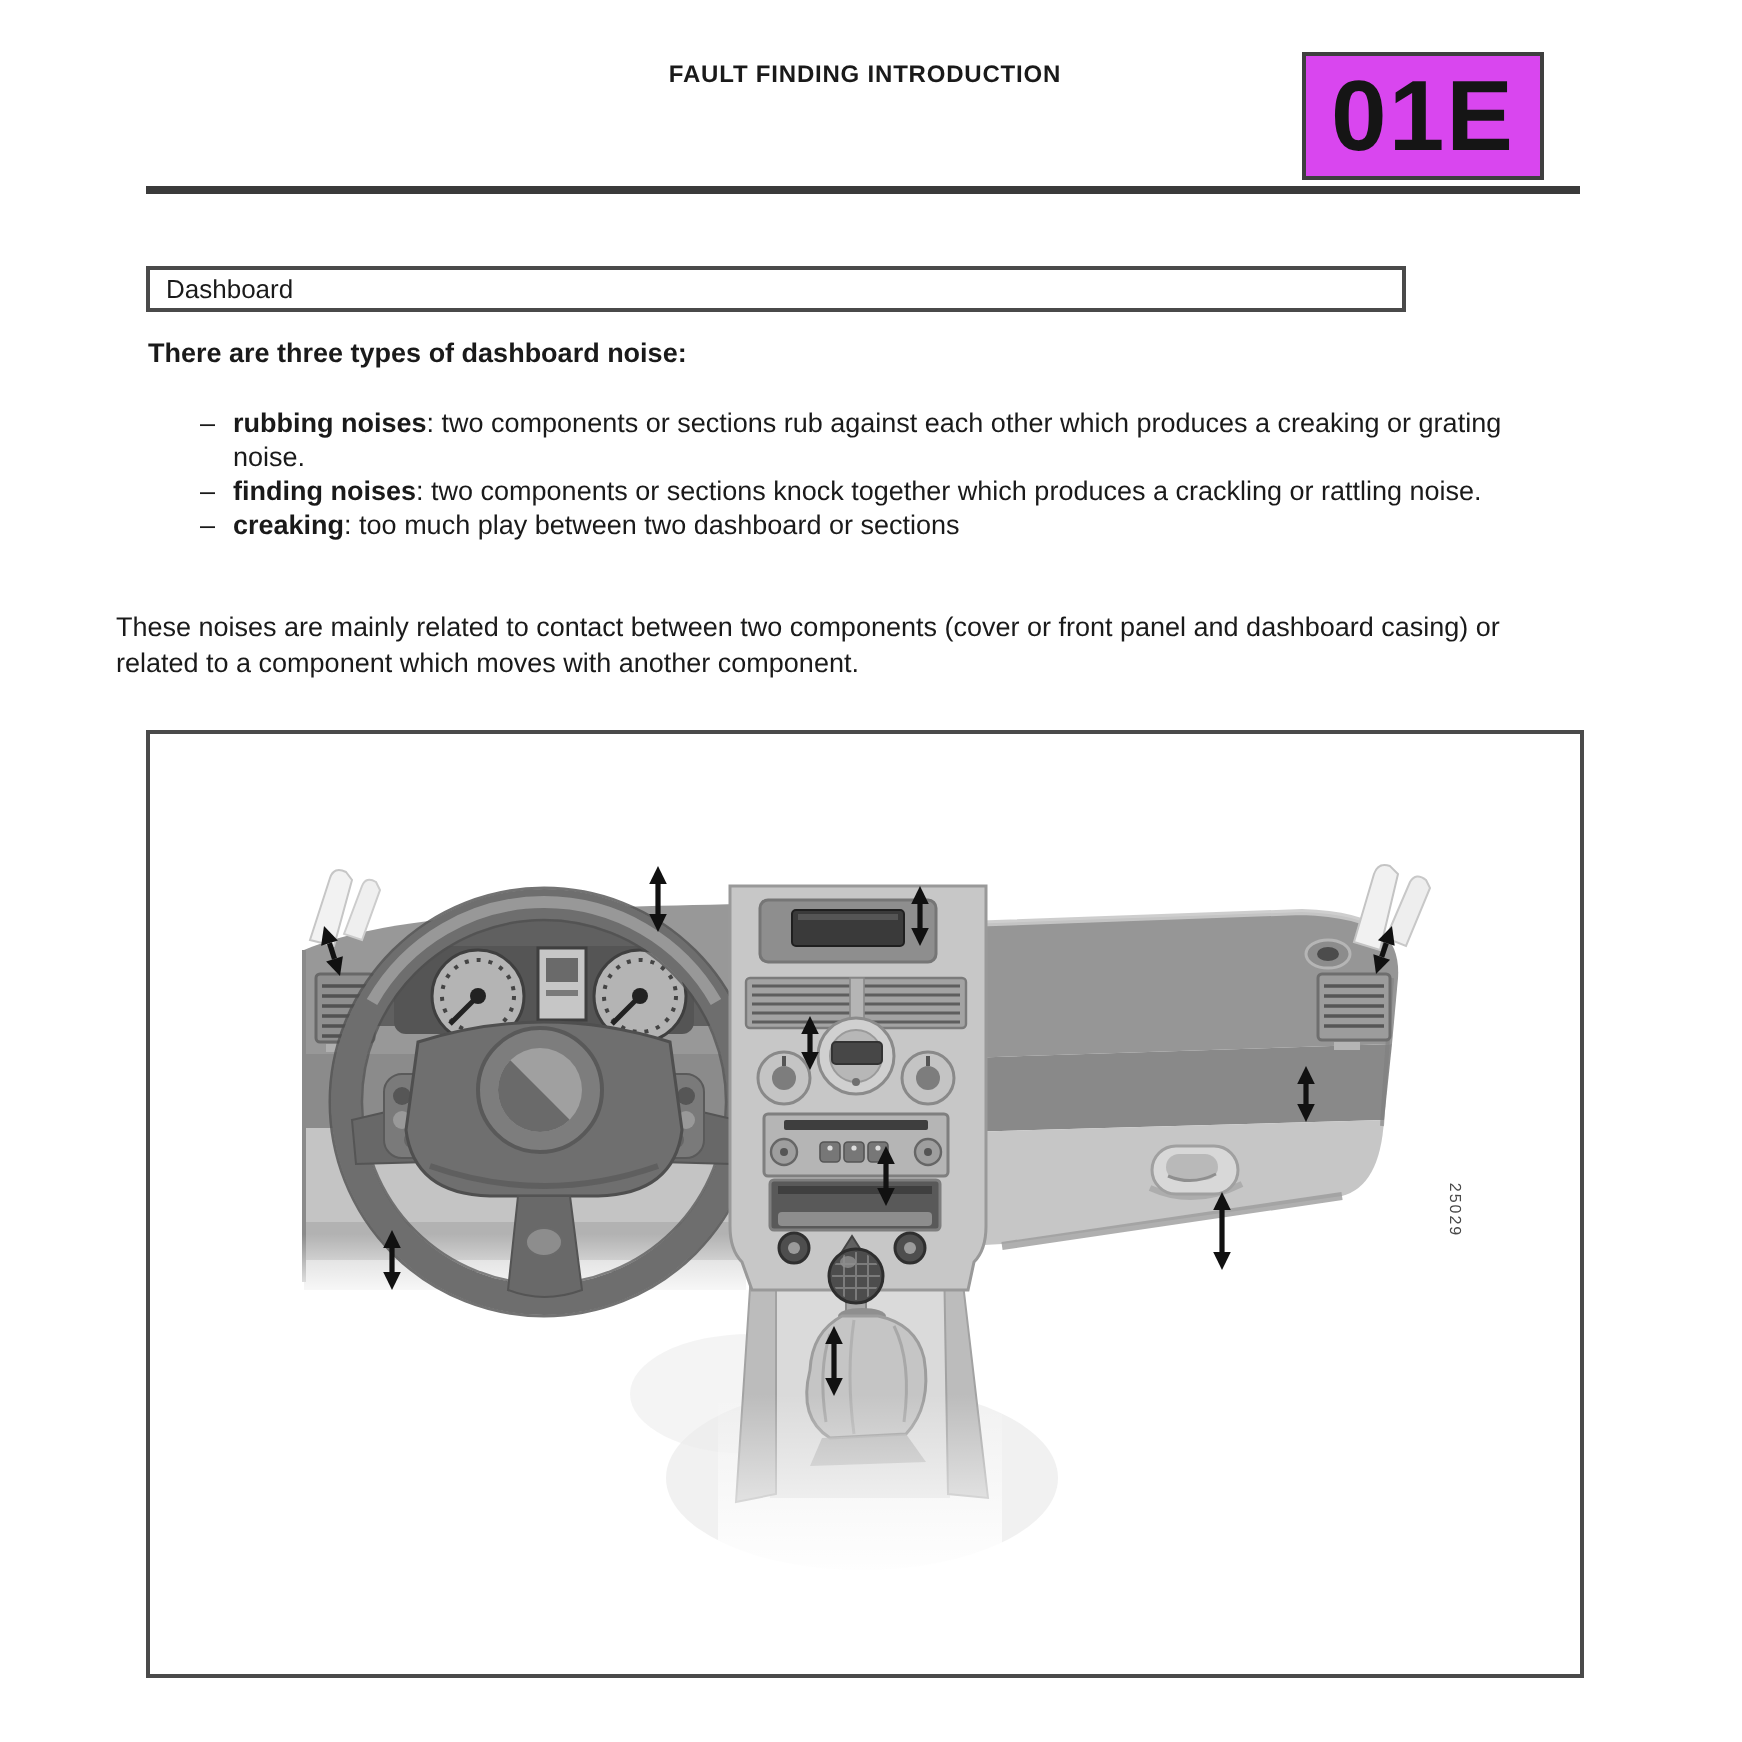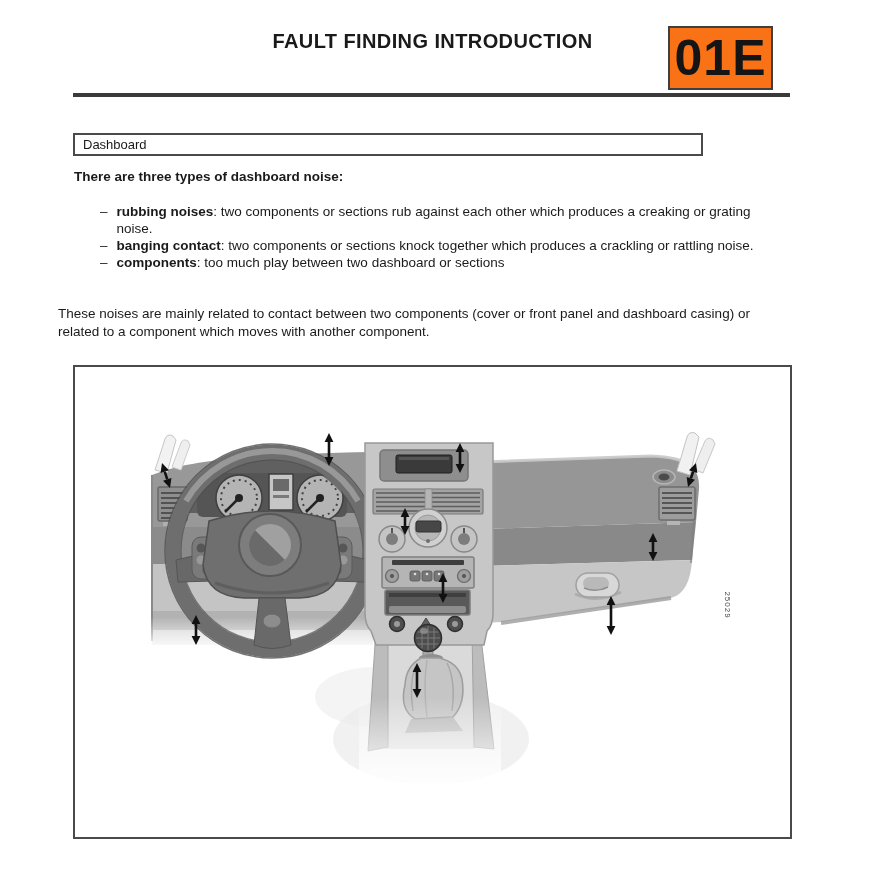--- a/index.html
+++ b/index.html
@@ -2,24 +2,24 @@
 <html><head>
 <meta charset="utf-8">
 <style>
   * { margin:0; padding:0; box-sizing:border-box; }
   html,body { background:#ffffff; }
   body { width:871px; height:871px; font-family:"Liberation Sans", sans-serif; color:#1a1a1a; }
   .page { position:relative; width:871px; height:871px; background:#fff; overflow:hidden; }
 
   
   .titles { position:absolute; left:73px; top:30px; width:719px; text-align:center; }
-  .title1 { font-size:20px; font-weight:bold; letter-spacing:0.4px; }
+  .title1 { font-size:12px; font-weight:bold; letter-spacing:0.4px; }
   .title2 { font-size:18.5px; font-weight:bold; margin-top:5px; letter-spacing:0.3px; }
-  .code-box { position:absolute; left:668px; top:26px; width:105px; height:64px;
-              background:#f97316; border:2px solid #3f3f3f;
+  .code-box { position:absolute; left:651px; top:26px; width:121px; height:64px;
+              background:#d946ef; border:2px solid #3f3f3f;
               display:flex; align-items:center; justify-content:center;
               font-size:50px; font-weight:bold; color:#151515; letter-spacing:1px; }
   .header-rule { position:absolute; left:73px; top:93px; width:717px; height:4px; background:#3a3a3a; }
 
   
   .section-box { position:absolute; left:73px; top:133px; width:630px; height:23px;
                  border:2px solid #4a4a4a; background:#fff;
                  display:flex; align-items:center; padding-left:8px; font-size:13px; }
 
   
@@ -51,25 +51,25 @@
 
   <div class="intro-heading">There are three types of dashboard noise:</div>
 
   <div class="noise-list">
     <div class="noise-item">
       <span class="marker">–</span>
       <span><b>rubbing noises</b><span>: two components or sections rub against each other which produces a creaking or grating noise.</span></span>
     </div>
     <div class="noise-item">
       <span class="marker">–</span>
-      <span><b>banging contact</b><span>: two components or sections knock together which produces a crackling or rattling noise.</span></span>
+      <span><b>finding noises</b><span>: two components or sections knock together which produces a crackling or rattling noise.</span></span>
     </div>
     <div class="noise-item">
       <span class="marker">–</span>
-      <span><b>components</b><span>: too much play between two dashboard or sections</span></span>
+      <span><b>creaking</b><span>: too much play between two dashboard or sections</span></span>
     </div>
   </div>
 
   <div class="note">These noises are mainly related to contact between two components (cover or front panel and dashboard casing) or related to a component which moves with another component.</div>
 
   <div class="figure-frame">
     <svg id="dash-svg" width="715" height="470" viewBox="0 0 715 470">
       <defs>
         <linearGradient id="fadeW" x1="0" y1="0" x2="0" y2="1">
           <stop offset="0" stop-color="#ffffff" stop-opacity="0"></stop>

